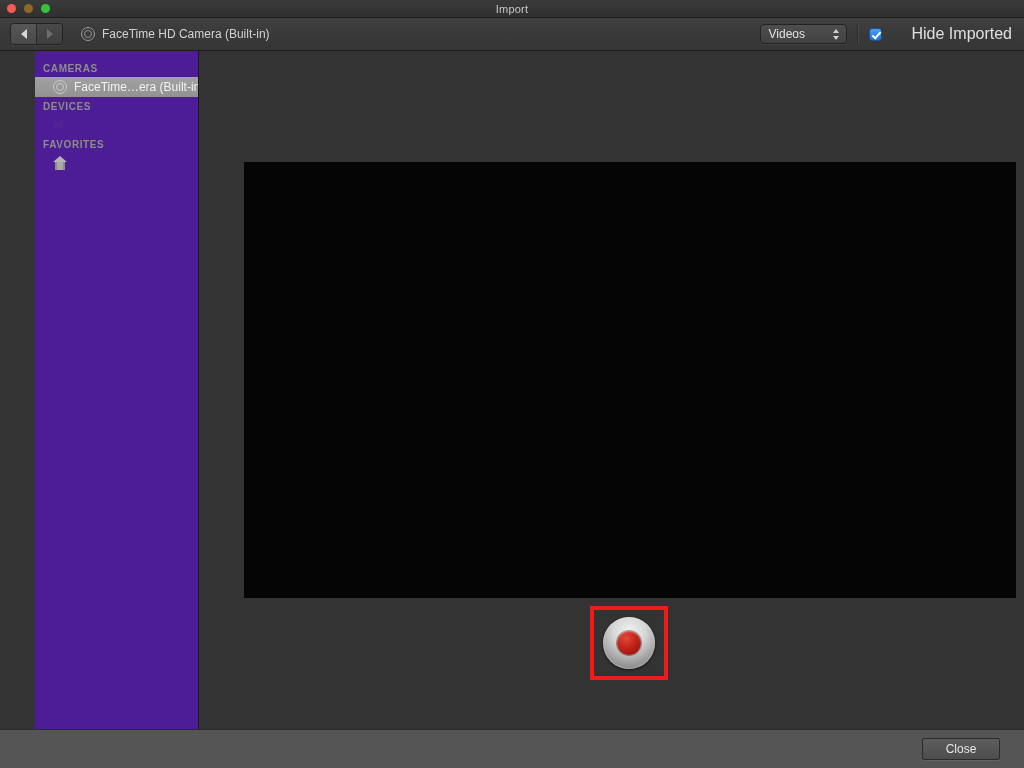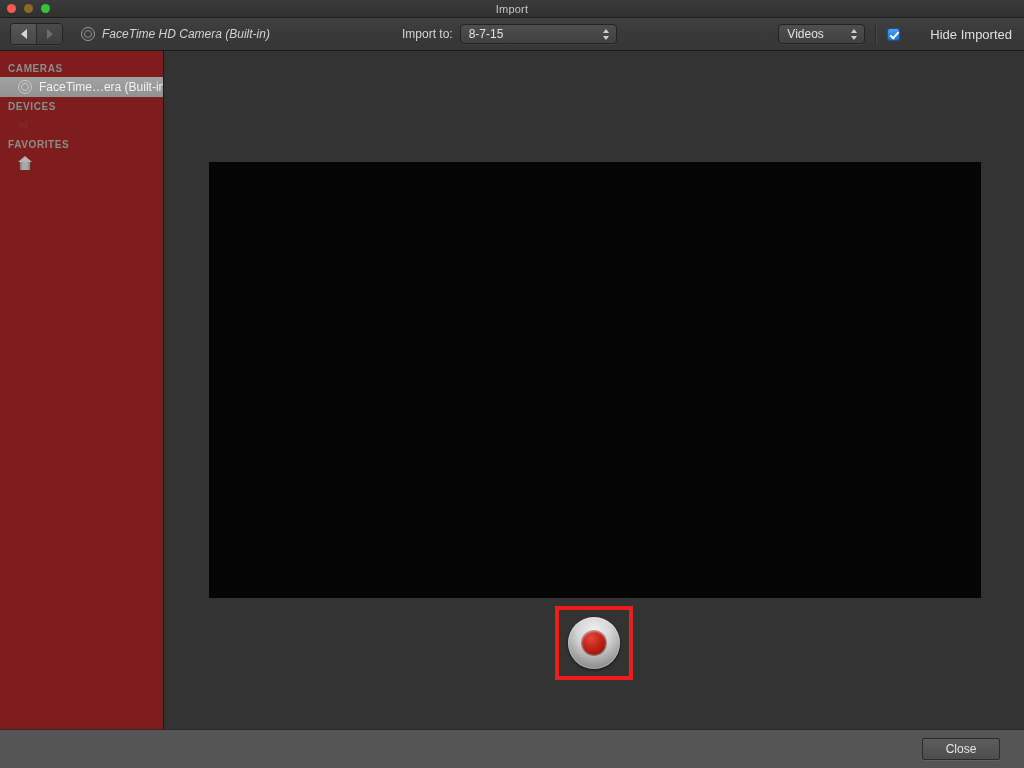--- a/index.html
+++ b/index.html
@@ -116,21 +116,20 @@
     content:"";
     position:absolute;
     left: 2px; top: 2px;
     width: 6px; height: 6px;
     border-radius: 50%;
     border: 1.5px solid #8d8d8d;
   }
   .cam-name {
     font-size: 12px;
     color: #d2d2d2;
-    font-style: italic;
   }
 
   .importto {
     position: absolute;
     left: 402px;
     display: flex;
     align-items: center;
     gap: 7px;
   }
   .importto-label {
@@ -202,41 +201,42 @@
   .checkbox::after {
     content: "";
     position: absolute;
     left: 4px; top: 1px;
     width: 3px; height: 7px;
     border: solid #ffffff;
     border-width: 0 2px 2px 0;
     transform: rotate(42deg);
   }
   .check-label {
-    font-size: 13px;
+    font-size: 16px;
     color: #e0e0e0;
     padding-left: 24px;
   }
 
   
   .bodyrow {
     flex: 1 1 auto;
     display: flex;
     min-height: 0;
   }
 
   
   .sidebar {
     width: 164px;
     flex: 0 0 164px;
-    background: #7f1d1d;
+    background: #4c1d95;
     border-right: 1px solid #1a1a1a;
     padding-top: 8px;
     box-sizing: border-box;
     overflow: hidden;
+    margin-left: 35px;
   }
   .grp-header {
     font-size: 10px;
     font-weight: bold;
     color: #8d8d8d;
     letter-spacing: 0.6px;
     padding: 4px 0 3px 8px;
   }
   .srow {
     height: 20px;
@@ -435,30 +435,20 @@
       <div class="navbtn">
         <span class="tri right"></span>
       </div>
     </div>
 
     <div class="cam-label">
       <span class="cam-icon"></span>
       <span class="cam-name">FaceTime HD Camera (Built-in)</span>
     </div>
 
-    <div class="importto">
-      <span class="importto-label">Import to:</span>
-      <div class="popup wide">
-        <span class="pv">8-7-15</span>
-        <span class="stepper">
-          <span class="st-up"></span>
-            <span class="st-dn"></span>
-        </span>
-      </div>
-    </div>
 
     <div class="right-tools">
       <div class="popup narrow">
         <span class="pv">Videos</span>
         <span class="stepper">
           <span class="st-up"></span>
             <span class="st-dn"></span>
         </span>
       </div>
       <span class="vsep"></span>

